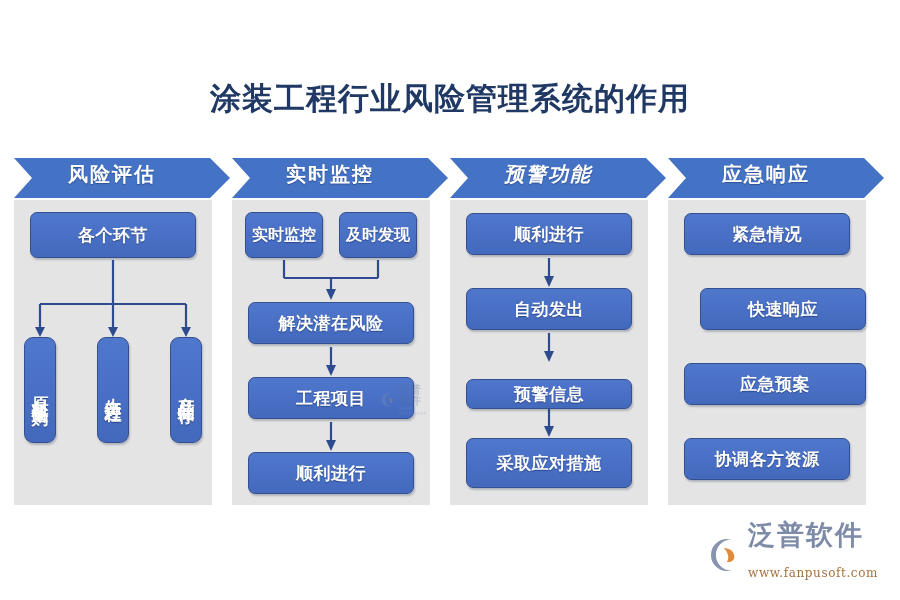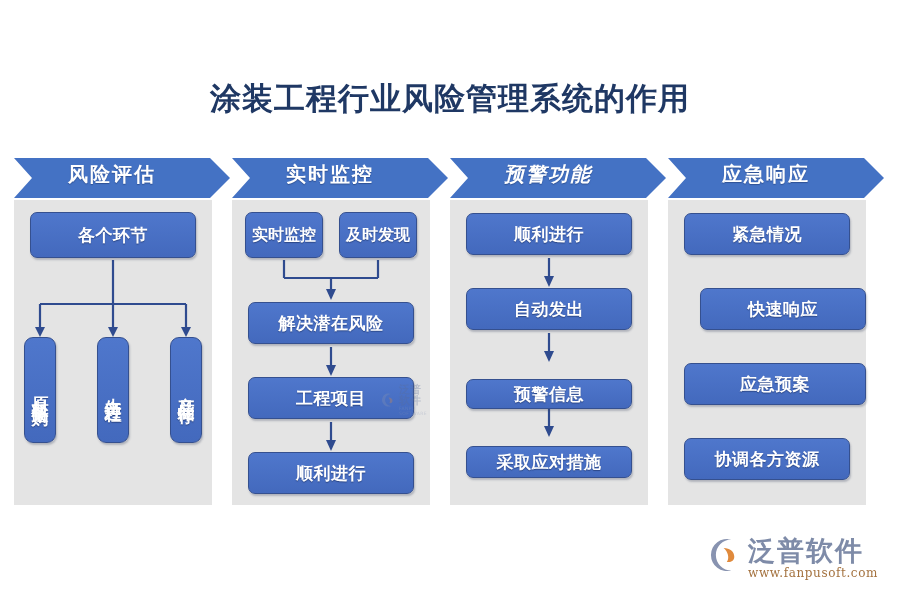--- a/index.html
+++ b/index.html
@@ -120,21 +120,21 @@
     width:38px;height:38px;margin-right:6px;margin-bottom:6px;
     position:relative;
   }
   #logo .logo-text{display:flex;flex-direction:column;align-items:flex-start;}
   #logo .logo-name{
     font-size:27px;color:#7e8ba8;font-weight:bold;letter-spacing:2px;
     font-family:"DejaVu Sans","Liberation Sans",sans-serif;
     line-height:1.05;
   }
   #logo .logo-url{
-    font-size:12px;color:#a4723f;letter-spacing:.6px;margin-top:1px;
+    font-size:12px;color:#a4723f;letter-spacing:.6px;margin-top:17px;
     font-family:"DejaVu Serif","Liberation Serif",serif;
   }
 </style>
 </head>
 <body>
 
 <div id="page">
 
   <div id="page-title">涂装工程行业风险管理系统的作用</div>
 
@@ -239,21 +239,21 @@
         <line x1="99" y1="133" x2="99" y2="154" stroke="#2f4b8f" stroke-width="2.2"></line>
         <polygon points="99,162 94,151 104,151" fill="#2f4b8f"></polygon>
         <line x1="99" y1="208" x2="99" y2="229" stroke="#2f4b8f" stroke-width="2.2"></line>
         <polygon points="99,237 94,226 104,226" fill="#2f4b8f"></polygon>
       </svg>
     </div>
 
     <div class="node wide" style="left:16px;top:55px;width:166px;height:42px;">顺利进行</div>
     <div class="node wide" style="left:16px;top:130px;width:166px;height:42px;">自动发出</div>
     <div class="node wide" style="left:16px;top:205px;width:166px;height:30px;margin-top:16px;">预警信息</div>
-    <div class="node wide" style="left:16px;top:280px;width:166px;height:32px;margin-top:8px;">采取应对措施</div>
+    <div class="node wide" style="left:16px;top:280px;width:166px;height:50px;">采取应对措施</div>
   </div>
 
   <div class="column" style="left:668px;width:198px;">
 
     <div class="col-panel" style="width:198px;height:305px;"></div>
 
     <div class="banner" style="width:216px;text-align:center;">
       <svg width="216" height="40" viewBox="0 0 216 40">
         <path d="M0,0 L196,0 L216,20 L196,40 L0,40 L18,20 Z" fill="#4472c4"></path>
       </svg>

